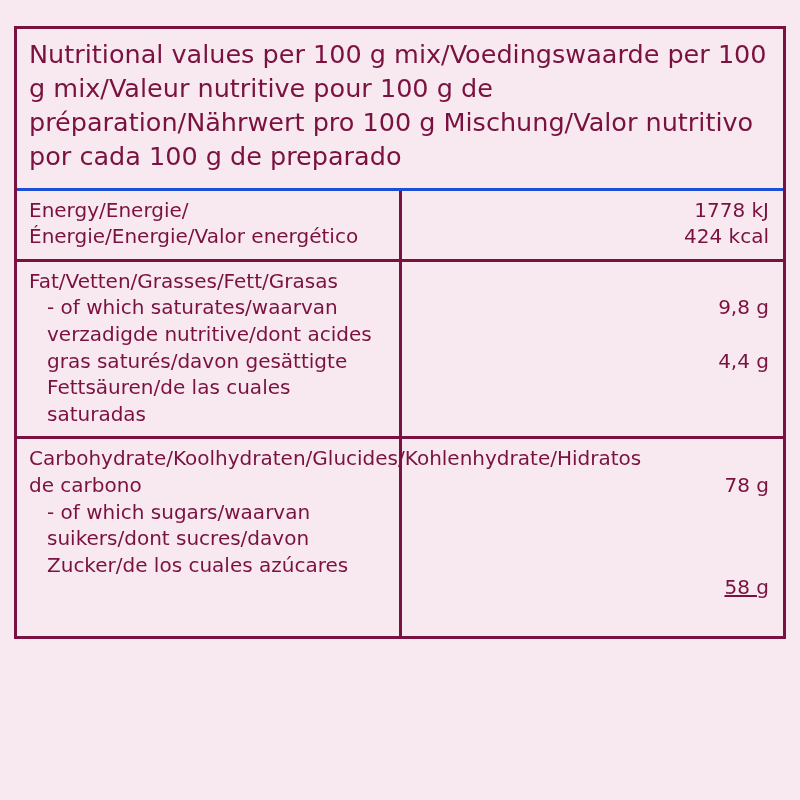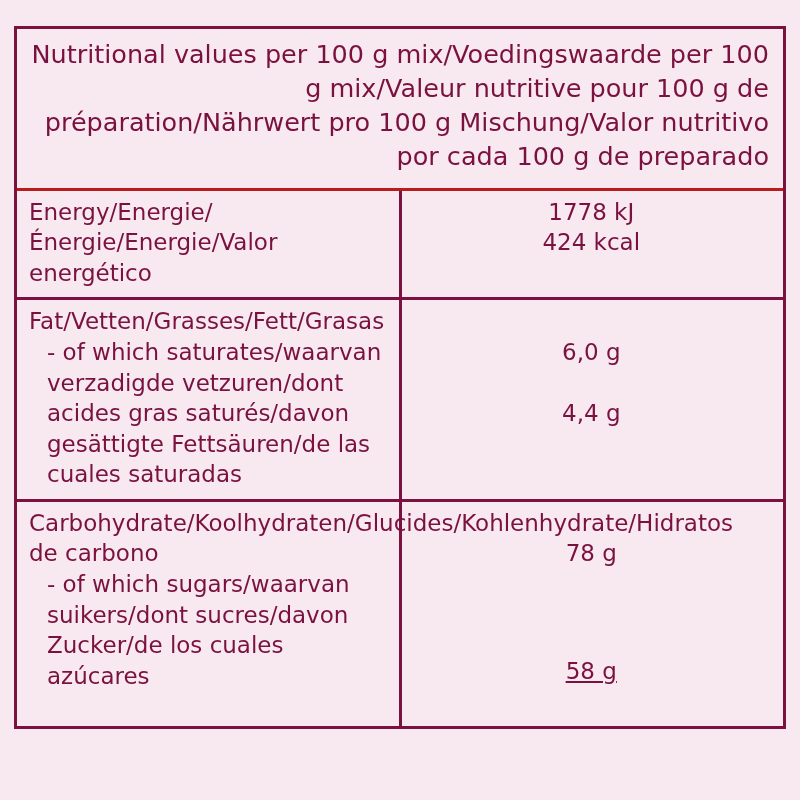--- a/index.html
+++ b/index.html
@@ -21,43 +21,42 @@
     border: 3px solid #7a1140;
     background: #f7e9ef;
   }
   .nutrition-table {
     width: 100%;
     border-collapse: collapse;
     table-layout: fixed;
   }
   .nutrition-table td {
     color: #7a1140;
-    font-size: 23px;
+    font-size: 20px;
     line-height: 1.33;
     vertical-align: top;
     padding: 6px 12px 9px 12px;
   }
   .heading-row td {
     font-size: 25.5px;
     padding: 9px 14px 14px 12px;
-    border-bottom: 3px solid #b91c1c;
-    text-align: right;
+    border-bottom: 3px solid #1d4ed8;
   }
   .nutrient-row td {
     border-bottom: 3px solid #7a1140;
   }
   .nutrient-row:last-child td {
     border-bottom: none;
   }
   td.name-cell {
     width: 600px;
     border-right: 3px solid #7a1140;
   }
   td.value-cell {
-    text-align: center;
+    text-align: right;
     white-space: pre-line;
     padding-right: 14px;
   }
   .sub-item {
     display: block;
   }
   .indent-wrap {
     display: block;
     text-indent: 0;
     padding-left: 18px;
@@ -75,24 +74,24 @@
 
       <tr class="nutrient-row">
         <td class="name-cell">Energy/Energie/Énergie/Energie/Valor energético</td>
         <td class="value-cell">1778 kJ
 424 kcal</td>
       </tr>
 
       <tr class="nutrient-row">
         <td class="name-cell">
           <span class="sub-item">Fat/Vetten/Grasses/Fett/Grasas</span>
-          <span class="sub-item indent-wrap">- of which saturates/waarvan verzadigde vetzuren/dont acides gras saturés/davon gesättigte Fettsäuren/de las cuales saturadas</span>
+          <span class="sub-item indent-wrap">- of which saturates/waarvan verzadigde nutritive/dont acides gras saturés/davon gesättigte Fettsäuren/de las cuales saturadas</span>
         </td>
         <td class="value-cell">
-          <span class="sub-item">6,0 g</span>
+          <span class="sub-item">9,8 g</span>
           <span class="sub-item">4,4 g</span>
         </td>
       </tr>
 
       <tr class="nutrient-row">
         <td class="name-cell">
           <span class="sub-item">Carbohydrate/Koolhydraten/Glucides/Kohlenhydrate/Hidratos de carbono</span>
           <span class="sub-item indent-wrap">- of which sugars/waarvan suikers/dont sucres/davon Zucker/de los cuales azúcares</span>
         </td>
         <td class="value-cell">

